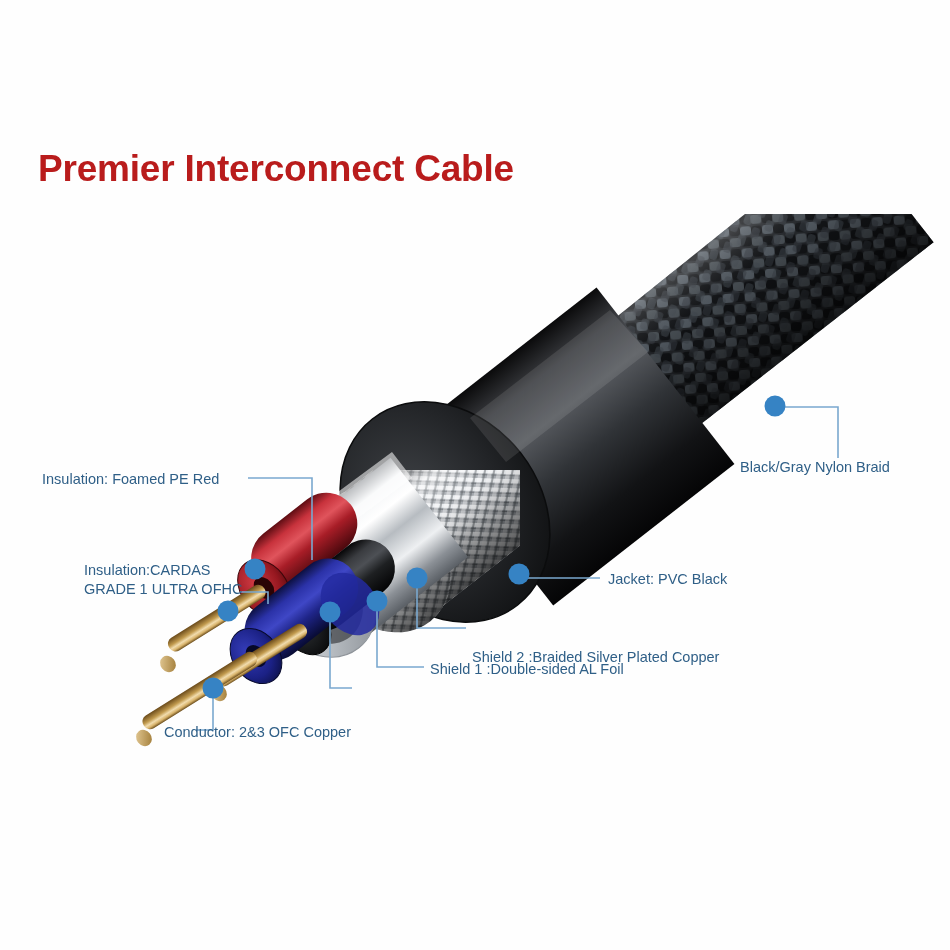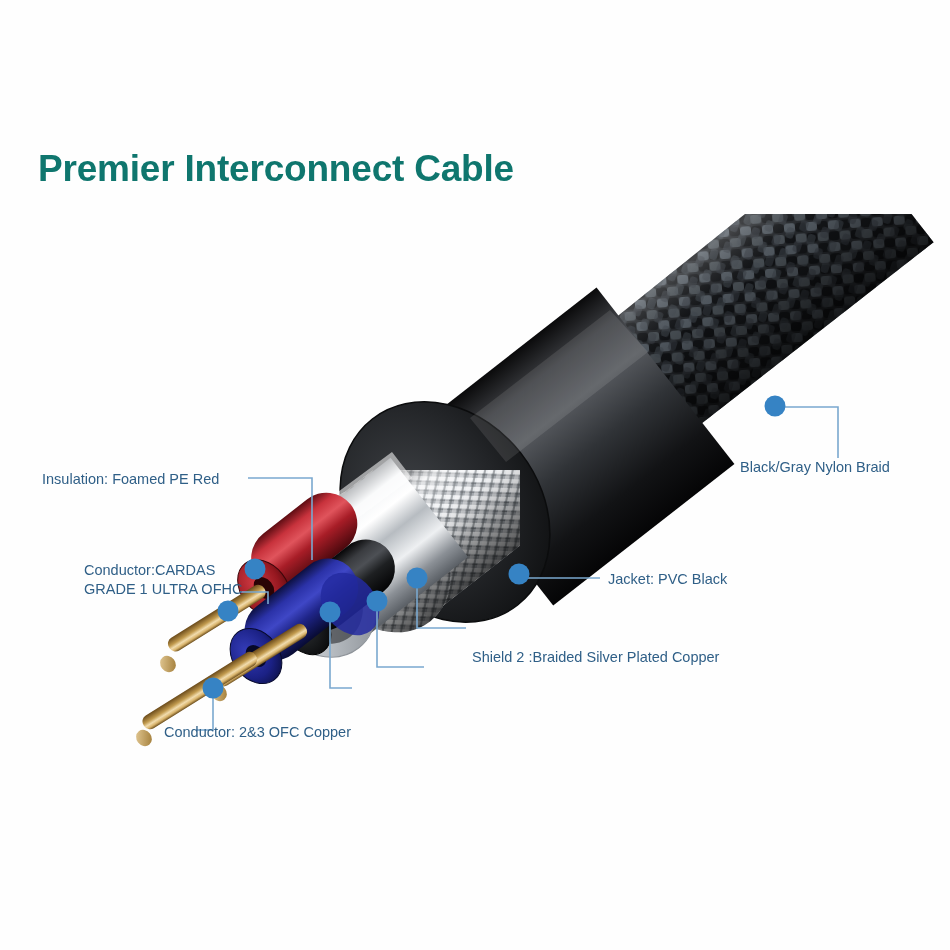--- a/index.html
+++ b/index.html
@@ -15,21 +15,21 @@
     overflow: hidden;
     font-family: "Liberation Sans", sans-serif;
   }
   #title {
     position: absolute;
     left: 38px;
     top: 148px;
     font-size: 37px;
     font-weight: bold;
     letter-spacing: -0.2px;
-    color: #0f766e;
+    color: #b91c1c;
     white-space: nowrap;
   }
   #diagram {
     position: absolute;
     left: 0;
     top: 0;
     width: 950px;
     height: 950px;
   }
   .lbl {
@@ -294,27 +294,28 @@
       <circle cx="377" cy="601" r="10.5"></circle>
       <circle cx="417" cy="578" r="10.5"></circle>
       <circle cx="519" cy="574" r="10.5"></circle>
       <circle cx="775" cy="406" r="10.5"></circle>
     </g>
   </svg>
 
   <div class="lbl" style="left:42px; top:470px;text-align:right;">Insulation: Foamed PE Red</div>
 
   <div class="lbl" style="left:84px; top:561px;">
-    <div>Conductor:CARDAS</div>
+    <div>Insulation:CARDAS</div>
     <div>GRADE 1 ULTRA OFHC</div>
   </div>
 
   <div class="lbl" style="left:136px; top:723px;margin-left:28px;">Conductor: 2&amp;3 OFC Copper</div>
 
 
+  <div class="lbl" style="left:430px; top:660px;">Shield 1 :Double-sided  AL Foil</div>
 
   <div class="lbl" style="left:472px; top:648px;">Shield 2 :Braided Silver Plated Copper</div>
 
   <div class="lbl" style="left:608px; top:570px;">Jacket: PVC Black</div>
 
   <div class="lbl" style="left:740px; top:458px;text-align:right;">Black/Gray Nylon Braid</div>
 
 </div>
 
 </body></html>

